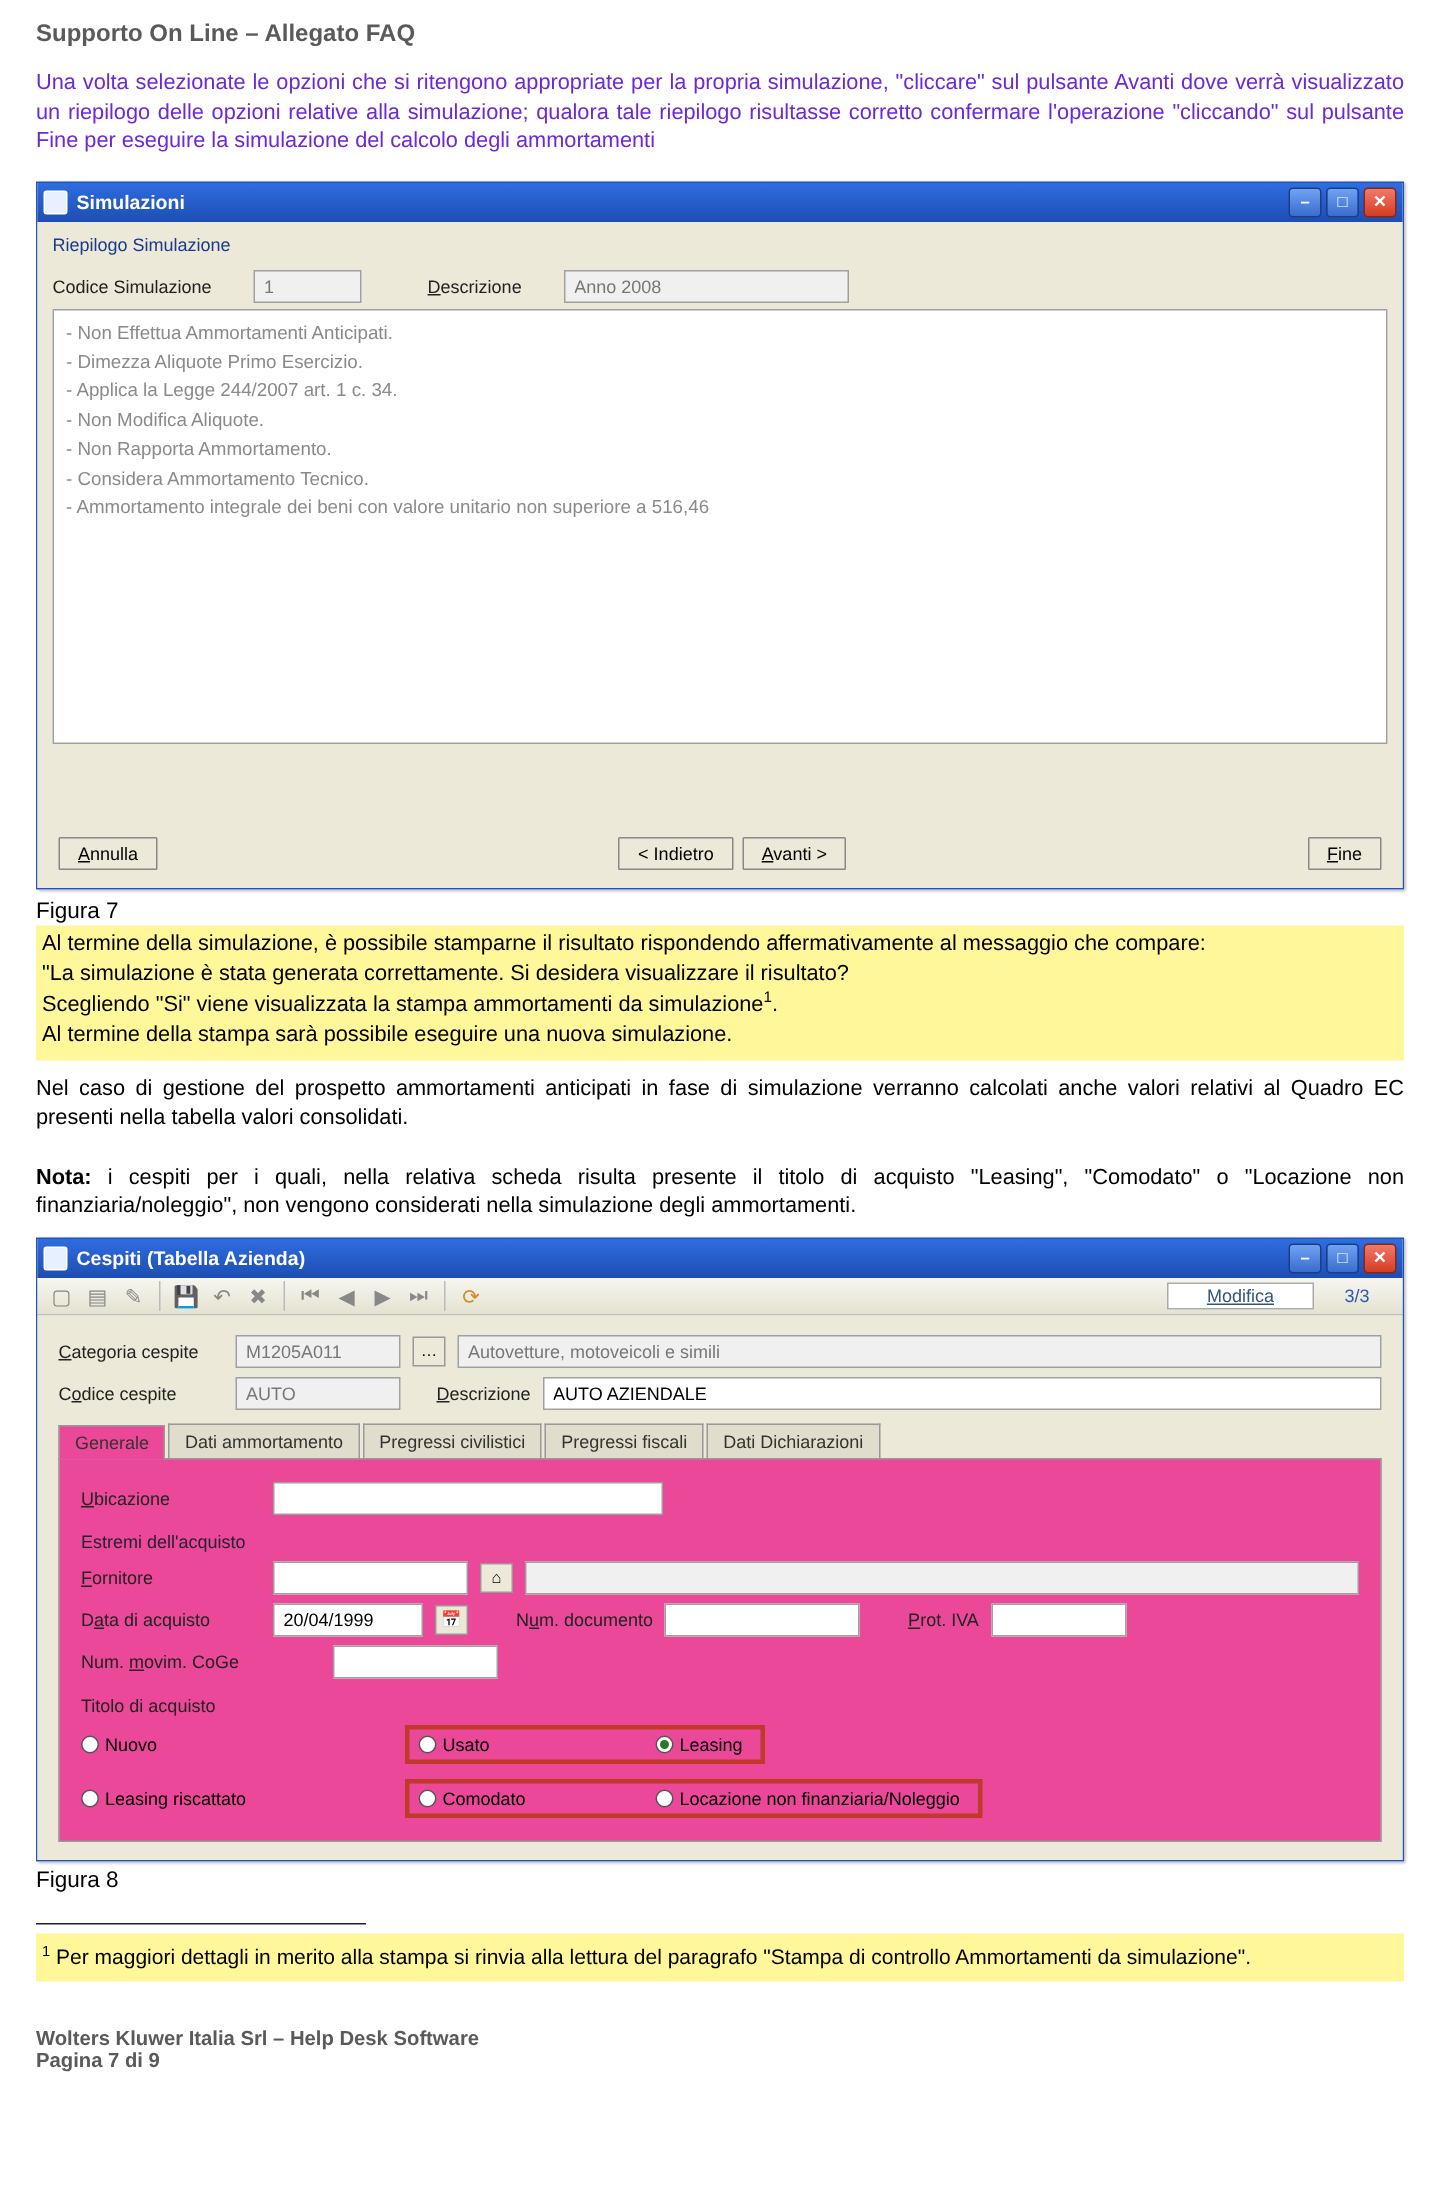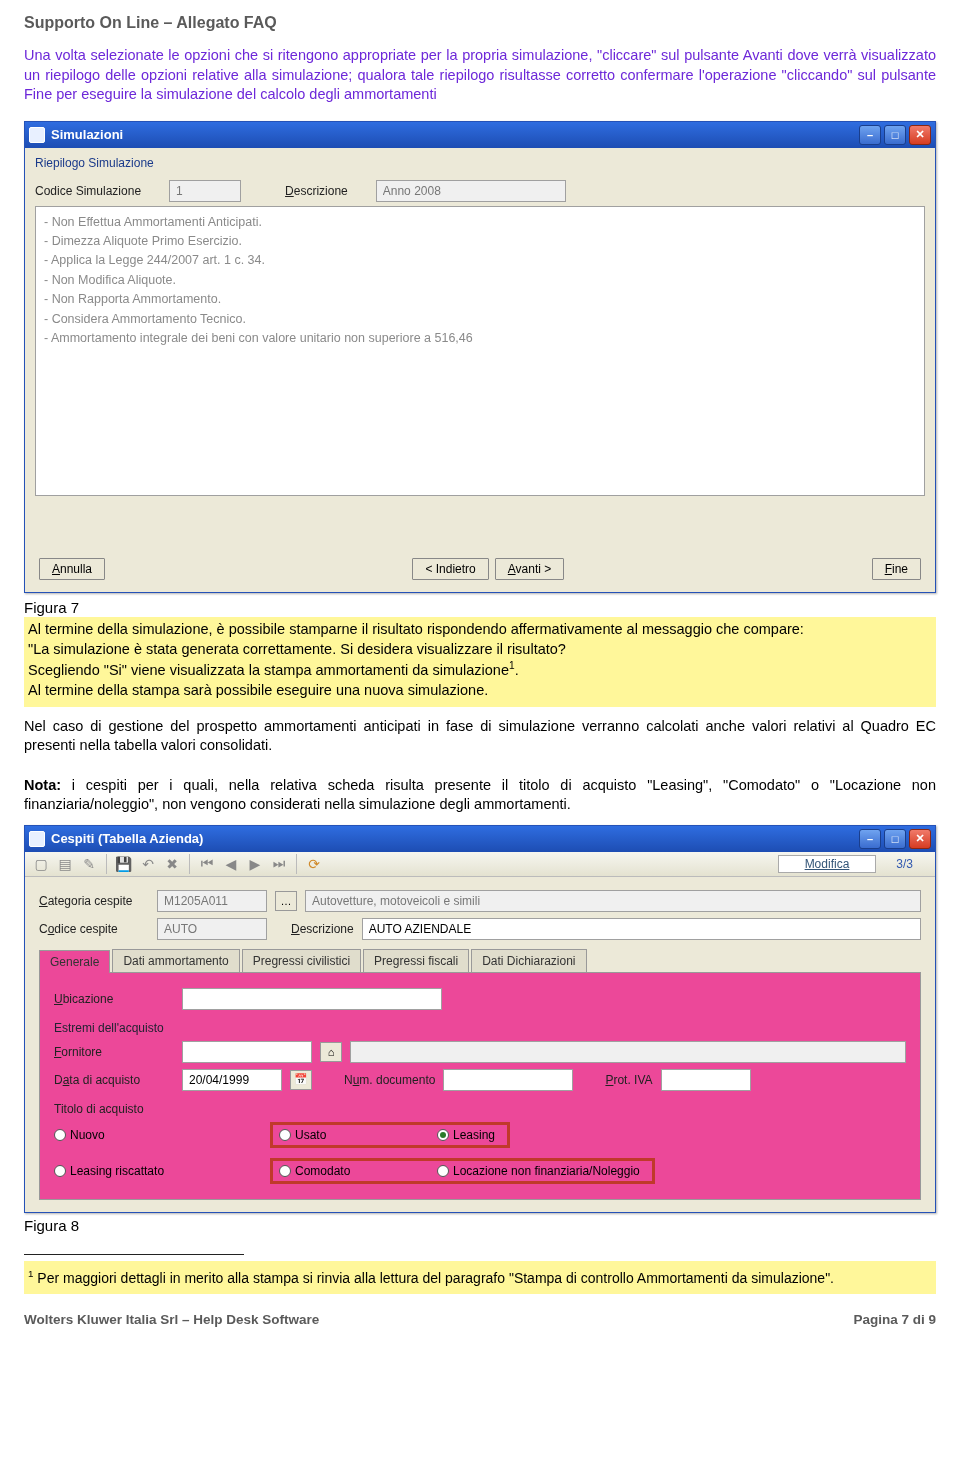--- a/index.html
+++ b/index.html
@@ -48,21 +48,21 @@
   .row label{ color:#222; }
   .smallbtn{ width:22px; height:20px; background:#ece9d8; border:1px solid #999; display:inline-flex;align-items:center;justify-content:center; font-size:11px;}
   .tabs{ display:flex; margin-top:6px; font-size:12px;}
   .tab{ border:1px solid #999; border-bottom:none; background:#e0ddcc; padding:4px 10px; margin-right:2px; color:#333;}
   .tab.active{ background:#ec4899; font-weight:normal; position:relative; top:1px;}
   .tabpanel{ border:1px solid #999; background:#ec4899; padding:12px 14px;}
   .radio{ display:inline-flex; align-items:center; gap:4px; font-size:12px; }
   .radio .dot{ width:12px;height:12px;border:1px solid #555;border-radius:50%;display:inline-block;position:relative;background:#fff;}
   .radio.checked .dot::after{content:"";position:absolute;top:2px;left:2px;width:6px;height:6px;border-radius:50%;background:#2a7a2a;}
   .redbox{ border:3px solid #c0392b; padding:3px 12px 3px 6px; display:inline-flex; gap:18px; }
-  .footer{ display:flex; justify-content:space-between; font-size:13.5px; color:#5a5a5a; font-weight:bold; padding:18px 0 0 0;}
+  .footer{ display:flex; justify-content:space-between; font-size:13.5px; color:#5a5a5a; font-weight:bold; padding:30px 0 0 0;flex-direction:column;}
   sup{ font-size:0.7em;}
 </style>
 </head>
 <body>
 
 <div class="page">
   <div class="header-title">Supporto On Line – Allegato FAQ</div>
 
   <div class="paragraph intro">Una volta selezionate le opzioni che si ritengono appropriate per la propria simulazione, "cliccare" sul pulsante Avanti dove verrà visualizzato un riepilogo delle opzioni relative alla simulazione; qualora tale riepilogo risultasse corretto confermare l'operazione "cliccando" sul pulsante Fine per eseguire la simulazione del calcolo degli ammortamenti</div>
 
@@ -183,20 +183,24 @@
         </div>
         <div class="row">
           <label style="width:120px">D<span class="underline">a</span>ta di acquisto</label>
           <input class="txt" style="width: 100px;" value="20/04/1999">
           <button class="smallbtn">📅</button>
           <label style="margin-left:24px">N<span class="underline">u</span>m. documento</label>
           <input class="txt" style="width: 130px;">
           <label style="margin-left:24px"><span class="underline">P</span>rot. IVA</label>
           <input class="txt" style="width: 90px;">
         </div>
+        <div class="row">
+          <label style="width:160px">Num. <span class="underline">m</span>ovim. CoGe</label>
+          <input class="txt" style="width: 110px;">
+        </div>
         <div class="row" style="padding-top:8px">
           <label style="width:160px">Titolo di acquisto</label>
         </div>
         <div class="row" style="gap:0">
           <span class="radio" style="width:216px">
               <span class="dot"></span>
               <span>Nuovo</span>
             </span>
           <span class="redbox">
             <span class="radio" style="width:140px">

